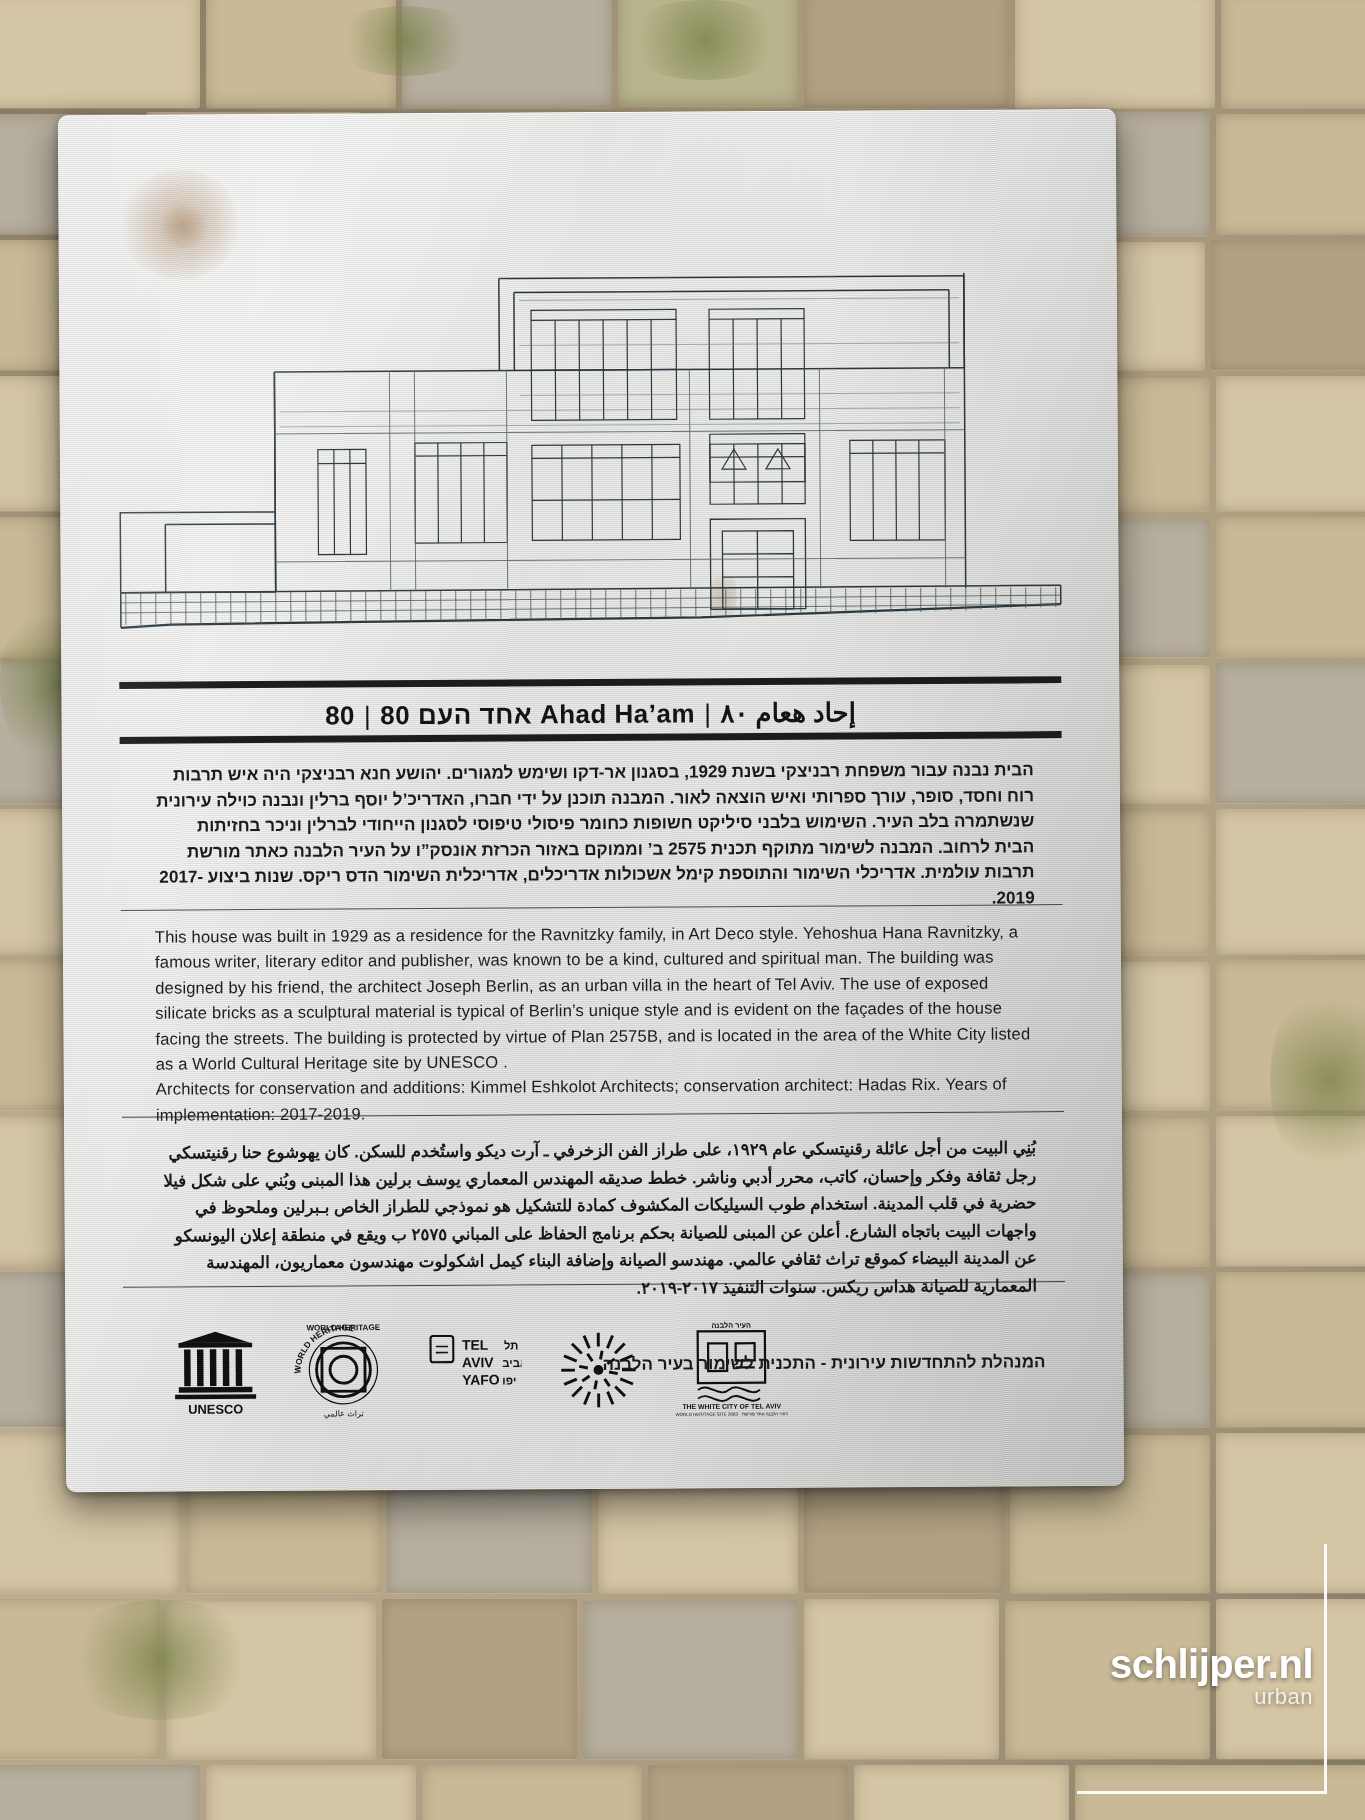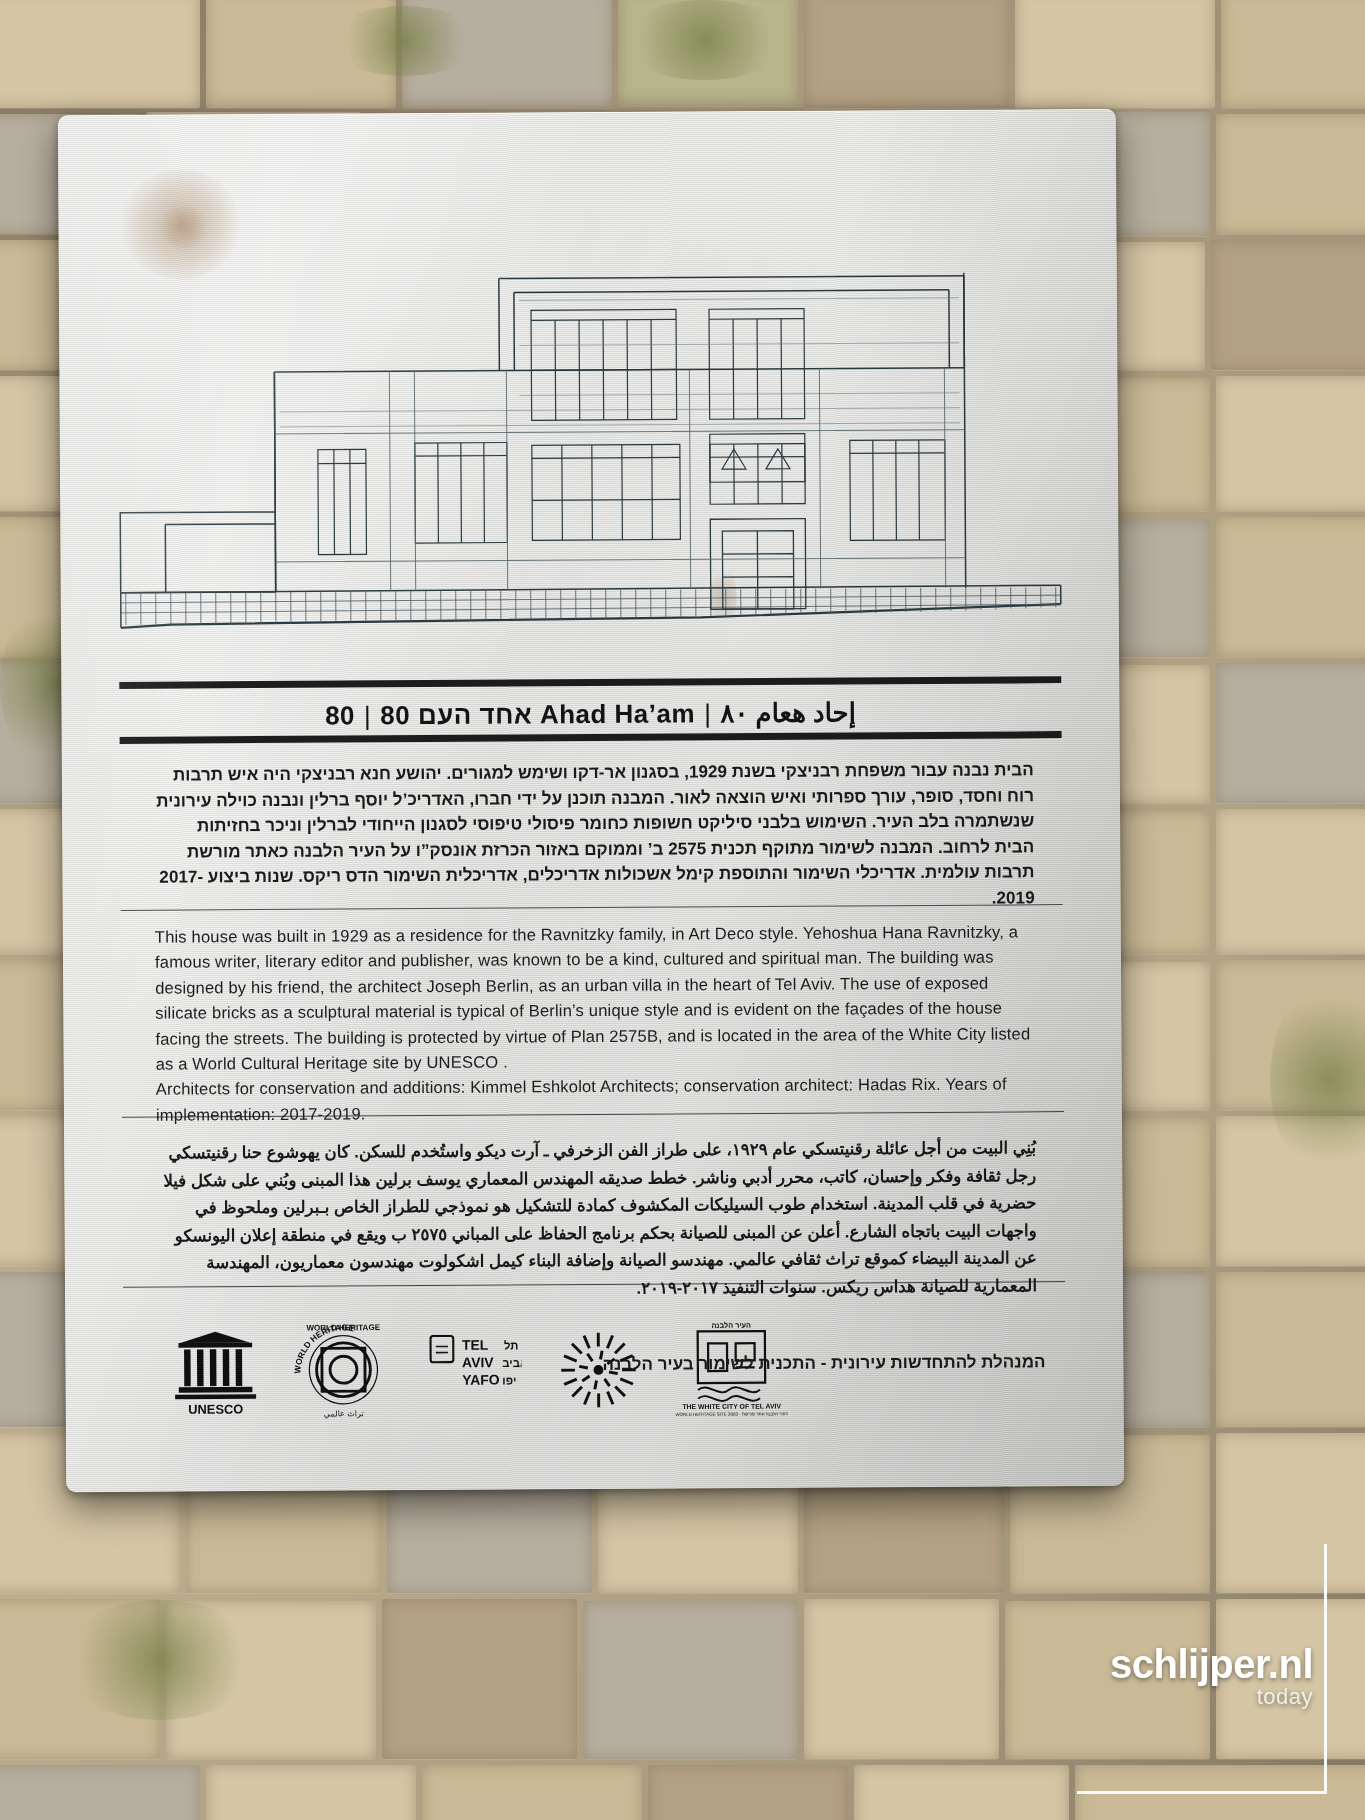--- a/index.html
+++ b/index.html
@@ -519,16 +519,16 @@
         </svg>
       </div>
     </div>
 
     <div id="footer-note">‫המנהלת להתחדשות עירונית - התכנית לשימור בעיר הלבנה‬</div>
   </div>
 
   <div id="watermark"></div>
   <div id="wm-text">
     <span class="wm-main">schlijper.nl</span>
-    <span class="wm-sub">today</span>
+    <span class="wm-sub">urban</span>
   </div>
 
 </div>
 
 </body></html>

